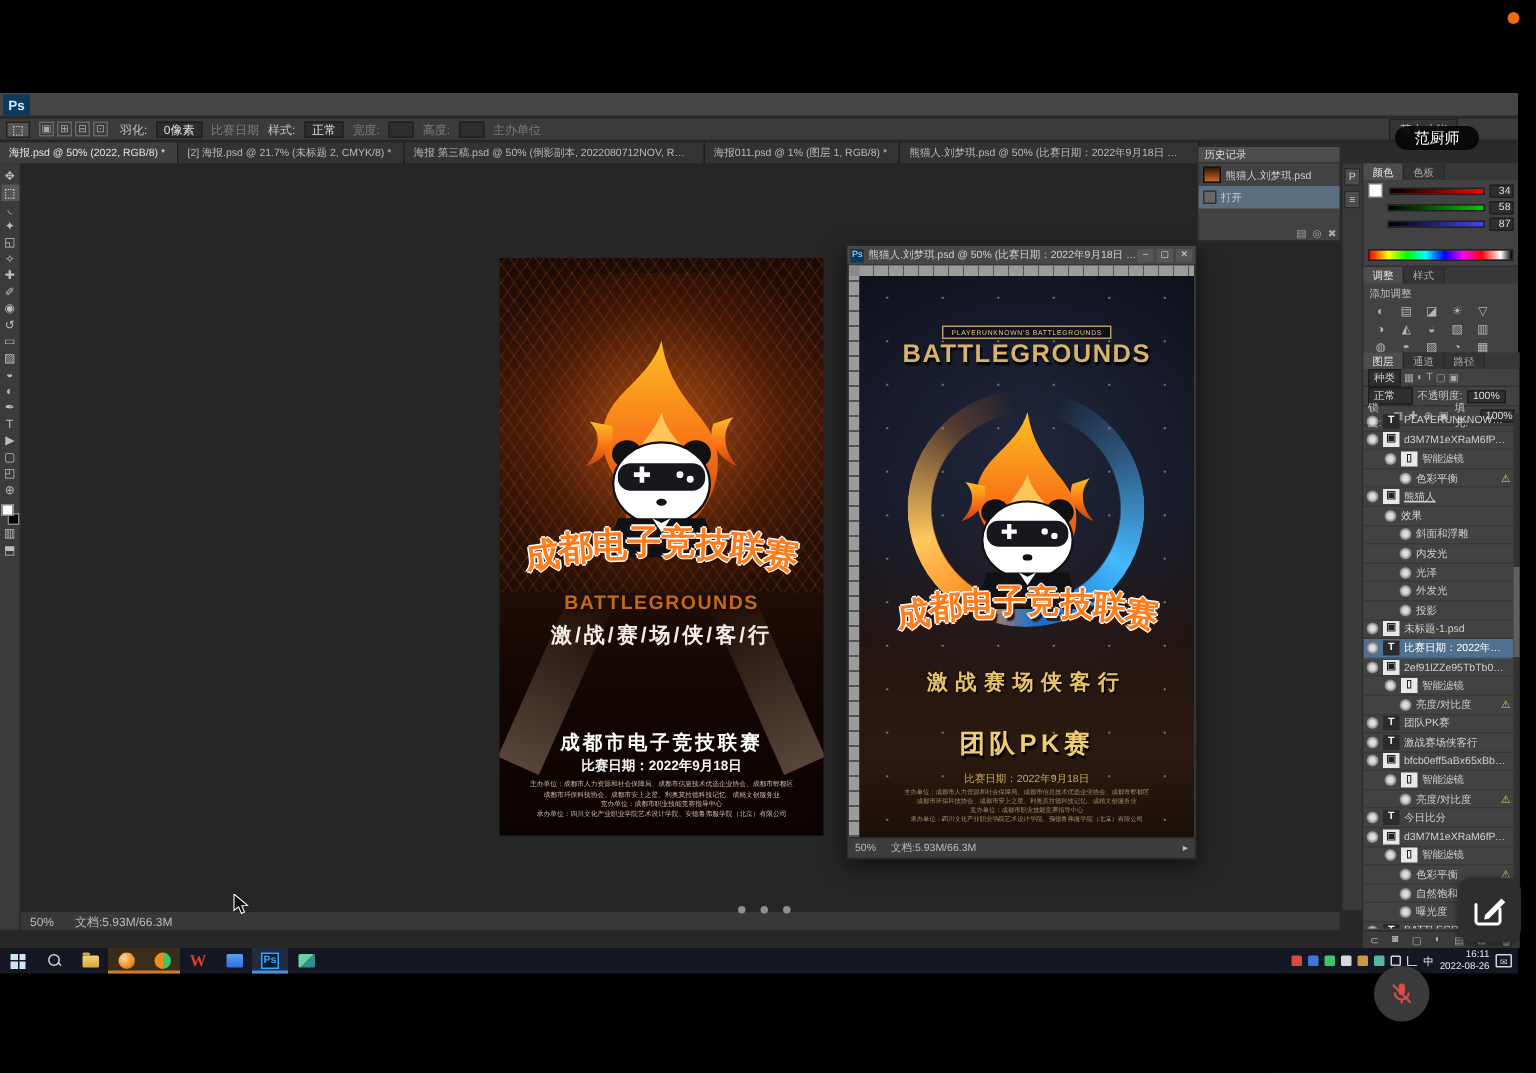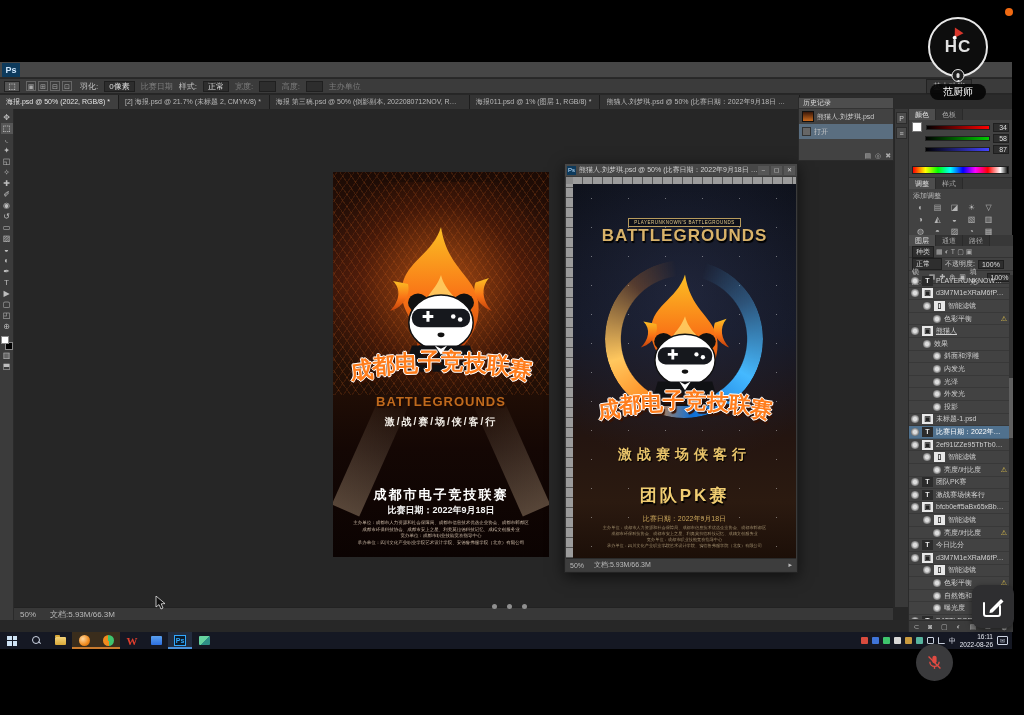--- a/index.html
+++ b/index.html
@@ -57,21 +57,21 @@
   .arc span { display:inline-block; font-size:23px; color:#ff7d1c; text-shadow:-1px 0 #fff,1px 0 #fff,0 -1px #fff,0 1px #fff,2px 3px 1px #3a1200; }
   .arc span:nth-child(1){transform:rotate(-8deg) translateY(7px);}
   .arc span:nth-child(2){transform:rotate(-5deg) translateY(2px);}
   .arc span:nth-child(3){transform:rotate(-2deg);}
   .arc span:nth-child(4){transform:translateY(-2px);}
   .arc span:nth-child(5){transform:translateY(-2px);}
   .arc span:nth-child(6){transform:rotate(2deg);}
   .arc span:nth-child(7){transform:rotate(5deg) translateY(2px);}
   .arc span:nth-child(8){transform:rotate(8deg) translateY(7px);}
   .pl-sub { position:absolute; top:222px; width:100%; text-align:center; font-size:13px; font-weight:bold; letter-spacing:1px; color:#c06a1d; text-shadow:1px 2px 1px #200a00; }
-  .pl-tag { position:absolute; top:243px; width:100%; text-align:center; font-size:10px; font-weight:bold; letter-spacing:2px; color:#f2ede6; }
+  .pl-tag { position:absolute; top:243px; width:100%; text-align:center; font-size:14px; font-weight:bold; letter-spacing:2px; color:#f2ede6; }
   .pl-league { position:absolute; top:314px; width:100%; text-align:center; font-size:13px; font-weight:bold; letter-spacing:2px; color:#fff; }
   .pl-date { position:absolute; top:332px; width:100%; text-align:center; font-size:9px; font-weight:bold; color:#f4f4f4; }
   .pl-fine { position:absolute; top:348px; width:100%; text-align:center; font-size:4.5px; line-height:6.5px; color:#cbb9a6; padding:0 10px; }
 
   
   .floatwin { position:absolute; left:564px; top:101px; width:234px; height:410px; background:#3a3a3a; border:1px solid #222; box-shadow:0 4px 14px rgba(0,0,0,.6); }
   .fw-title { height:12px; background:#474747; display:flex; align-items:center; font-size:7px; color:#cfcfcf; padding:0 2px; }
   .fw-ps { width:9px; height:9px; background:#0d3a5c; color:#bfe1ff; font-size:6px; display:flex; align-items:center; justify-content:center; margin-right:3px; }
   .fw-name { flex:1; white-space:nowrap; overflow:hidden; text-overflow:ellipsis; }
   .fw-ctrls { display:flex; gap:2px; }
@@ -685,27 +685,20 @@
       <span>中</span>
       <span class="clock">
         <span>16:11</span><br><span>2022-08-26</span>
       </span>
       <span class="notif">✉</span>
     </span>
   </div>
 
   <div class="recdot"></div>
 
-  <div class="avatar">
-    <span class="initials">HC</span>
-    <span class="santa"></span>
-    <span class="avmic">
-        <span class="micglyph"></span>
-      </span>
-  </div>
   <div class="namepill">范厨师</div>
 
   <div class="pagedots">
       <span></span>
       <span></span>
       <span></span>
     </div>
 
   <div class="penbtn">
     <svg width="26" height="26" viewBox="0 0 26 26">

